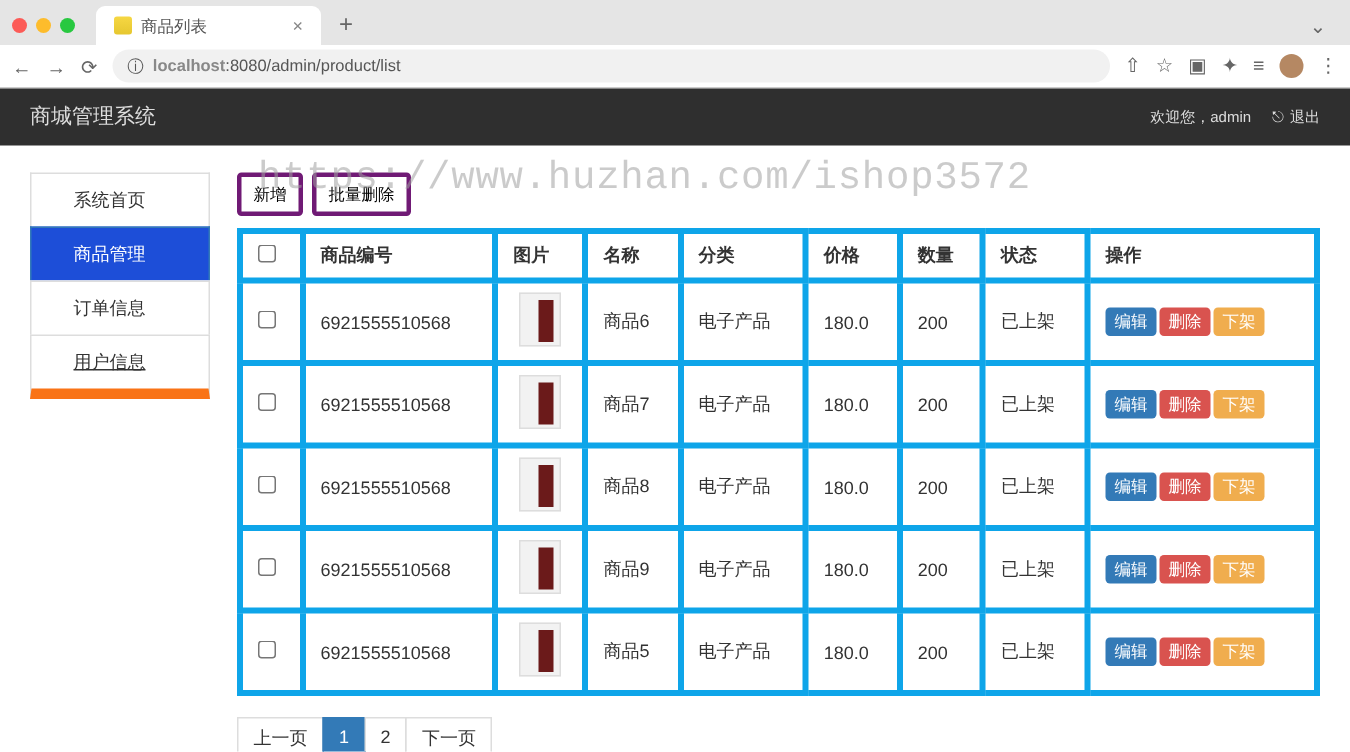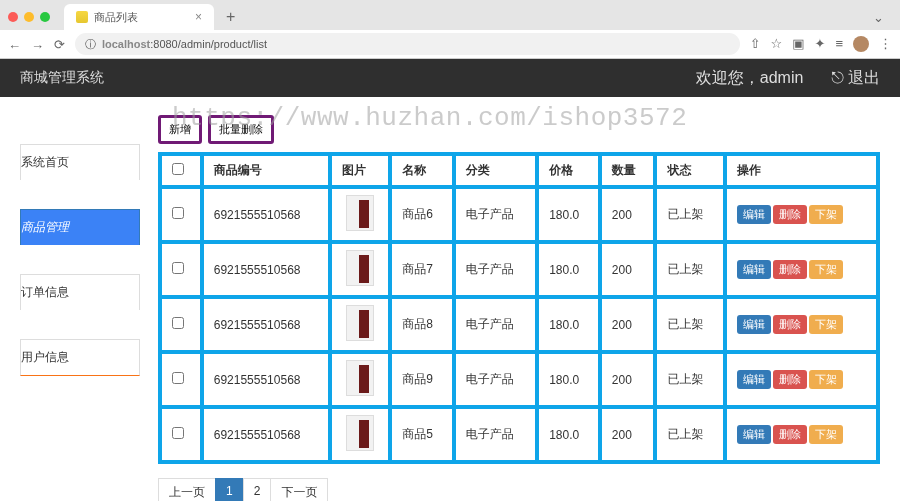--- a/index.html
+++ b/index.html
@@ -20,29 +20,29 @@
 
 .addr-bar { display: flex; align-items: center; height: 28px; background: #fff; padding: 0 8px; gap: 10px; }
 .nav-icon { color: #666; font-size: 13px; cursor: pointer; }
 .url-box { flex: 1; display: flex; align-items: center; gap: 6px; background: #f1f1f1; border-radius: 14px; height: 22px; padding: 0 10px; font-size: 11px; color: #555; }
 .url-prefix { color: #888; }
 .chrome-icons { display: flex; gap: 10px; color: #666; font-size: 13px; }
 .avatar-dot { width: 16px; height: 16px; border-radius: 50%; background: #b58863; }
 
 
 .app-header { height: 38px; background: #2f2f2f; color: #ddd; display: flex; align-items: center; padding: 0 20px; font-size: 14px; }
-.header-right { margin-left: auto; display: flex; align-items: center; gap: 28px; font-size: 16px; text-align: right; }
+.header-right { margin-left: auto; display: flex; align-items: center; gap: 14px; font-size: 10px; text-align: right; }
 .logout { cursor: pointer; display: flex; align-items: center; gap: 4px; }
 
 
 .page { display: flex; padding: 18px 20px; gap: 18px; }
 .sidebar { width: 120px; }
-.sidebar-item { border: 1px solid #ddd; border-bottom: none; padding: 9px 0; font-size: 12px; cursor: pointer; background: #fff; margin-top: 29px; }
-.sidebar-item:last-child { border-bottom: 1px solid #f97316; }
-.sidebar-item.active { background: #3b82f6; color: #fff; border-color: #337ab7; font-style: italic; }
+.sidebar-item { border: 1px solid #ddd; border-bottom: none; padding: 9px 28px; font-size: 12px; cursor: pointer; background: #fff; }
+.sidebar-item:last-child { border-bottom: 7px solid #f97316; text-decoration: underline; }
+.sidebar-item.active { background: #1d4ed8; color: #fff; border-color: #337ab7; }
 
 .main { flex: 1; position: relative; }
 .watermark { position: absolute; top: -12px; left: 14px; font-family: Liberation Mono, monospace; font-size: 26px; color: rgba(160,160,160,0.55); letter-spacing: 0.5px; pointer-events: none; white-space: nowrap; }
 
 .toolbar { display: flex; gap: 6px; margin-bottom: 8px; }
 .btn-sm { padding: 4px 8px; font-size: 11px; border: 3px solid #701a75; border-radius: 3px; background: #fff; cursor: pointer; }
 
 table { width: 100%; border-collapse: collapse; font-size: 12px; }
 th, td { border: 4px solid #0ea5e9; padding: 6px 10px; text-align: left; vertical-align: middle; }
 th { font-weight: 600; background: #fff; }

